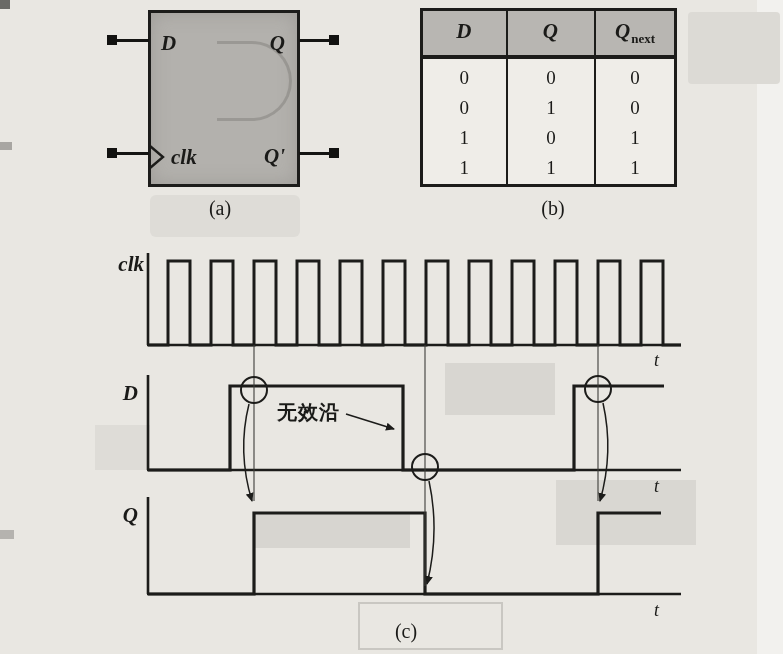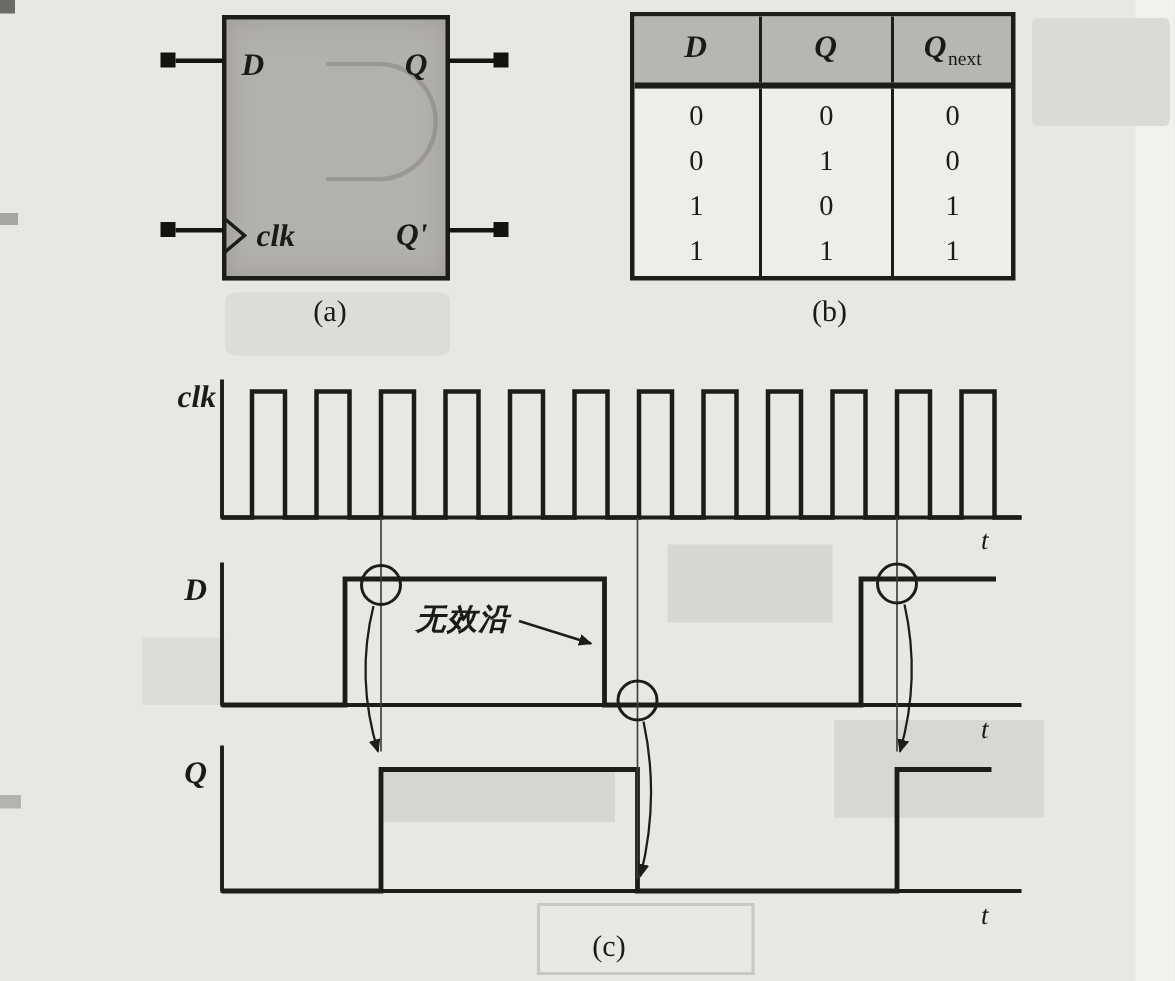--- a/index.html
+++ b/index.html
@@ -30,29 +30,29 @@
     left:420px;top:8px;width:257px;height:179px;box-sizing:border-box;
     border:3px solid #1c1c1a;background:#efede8;
   }
   .t-head{display:flex;height:48px;background:#b8b6b2;border-bottom:4px solid #1c1c1a;box-sizing:border-box;}
   .t-body{display:flex;height:127px;}
   .t-col{display:flex;flex-direction:column;justify-content:space-around;align-items:center;box-sizing:border-box;padding:4px 0;}
   .c1{width:84px;}
   .c2{width:92px;border-left:2px solid #1c1c1a;border-right:2px solid #1c1c1a;}
   .c3{width:79px;}
   .t-head .t-col{justify-content:center;font-style:italic;font-weight:bold;font-size:21px;padding:0;}
-  .t-head sub{font-style:normal;font-weight:normal;font-size:13px;margin-left:1px;}
+  .t-head sub{font-style:normal;font-weight:bold;font-size:13px;margin-left:1px;}
   .t-cell{font-size:19px;line-height:1;}
   
   .caption{position:absolute;font-size:20px;text-align:center;width:60px;}
   
   .sig-label{position:absolute;font-style:italic;font-weight:bold;font-size:21px;line-height:1;text-align:right;}
   .t-axis-label{position:absolute;font-style:italic;font-size:18px;line-height:1;}
   #annotation{position:absolute;left:277px;top:399px;font-size:20px;font-weight:600;letter-spacing:1px;
-    font-family:"DejaVu Sans","Liberation Sans",sans-serif;font-style:italic;}
+    font-family:"DejaVu Sans","Liberation Sans",sans-serif;}
   #tsvg{position:absolute;left:0;top:0;pointer-events:none;}
 </style>
 </head>
 <body>
 
 <div id="page">
 
   <div class="ghost" style="left:757px;top:0;width:26px;height:654px;background:#f2f1ee;"></div>
   <div class="ghost" style="left:0;top:0;width:10px;height:9px;background:#6a6a66;"></div>
   <div class="ghost" style="left:0;top:142px;width:12px;height:8px;background:#a8a6a2;"></div>

